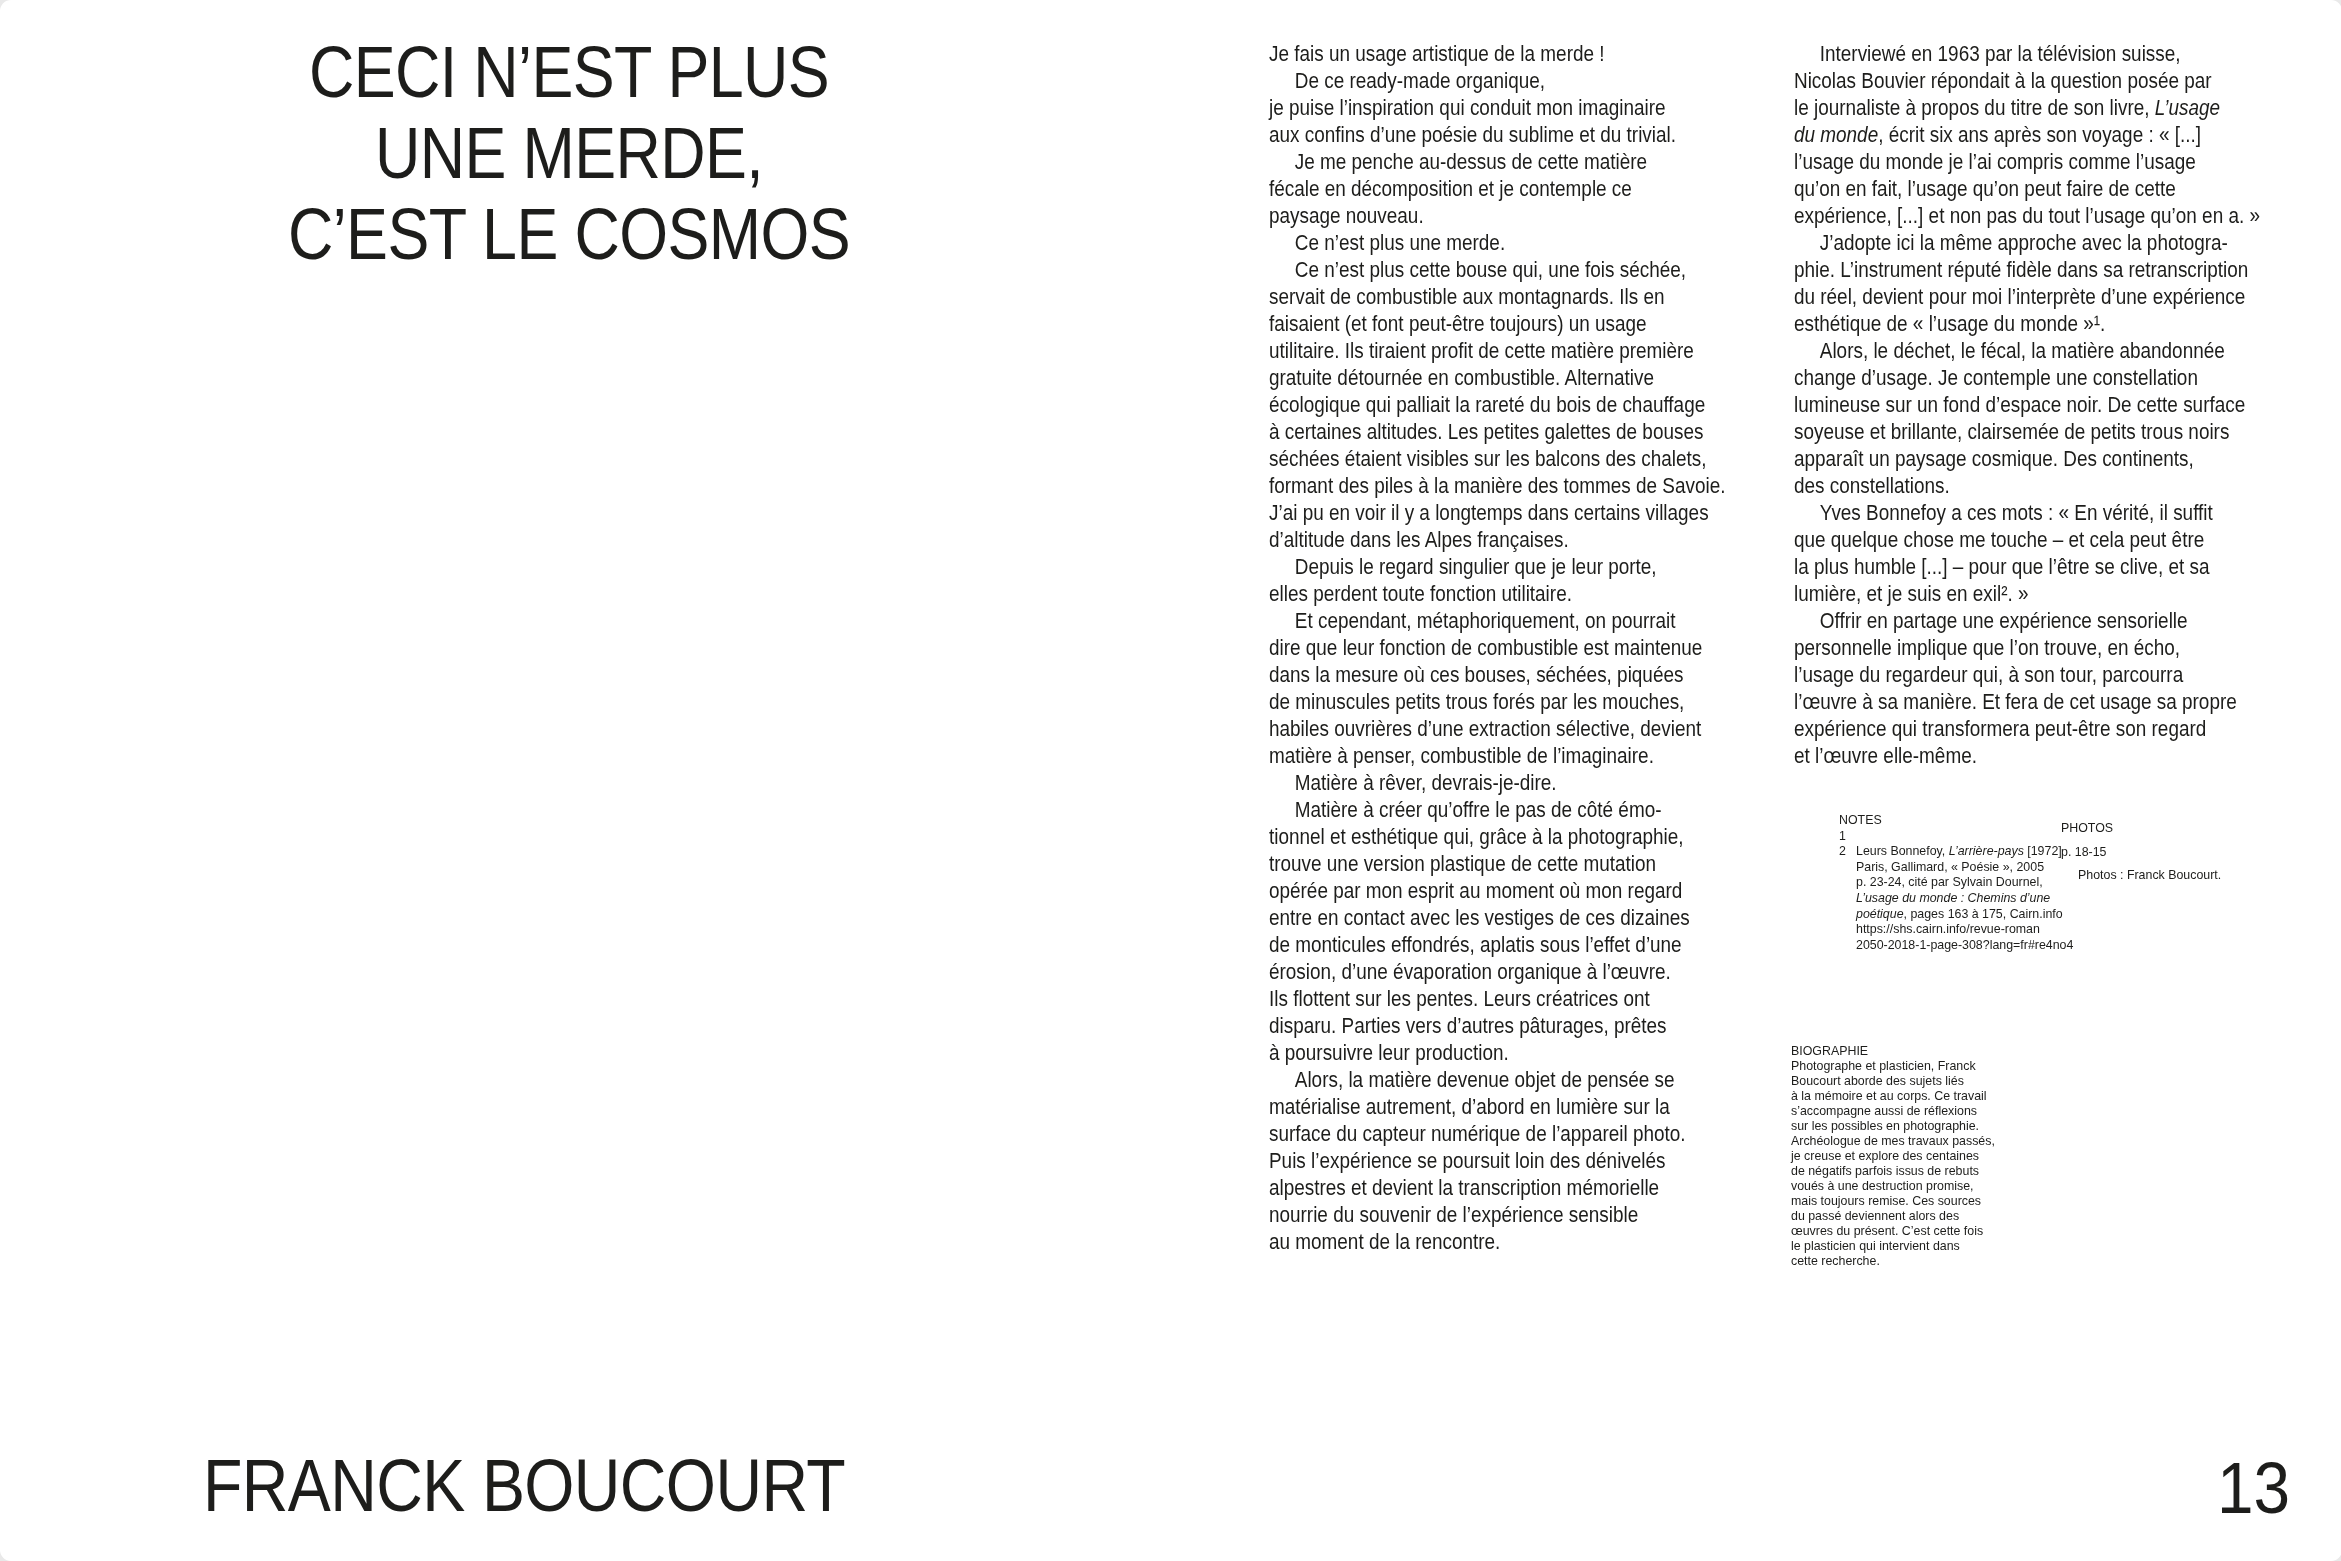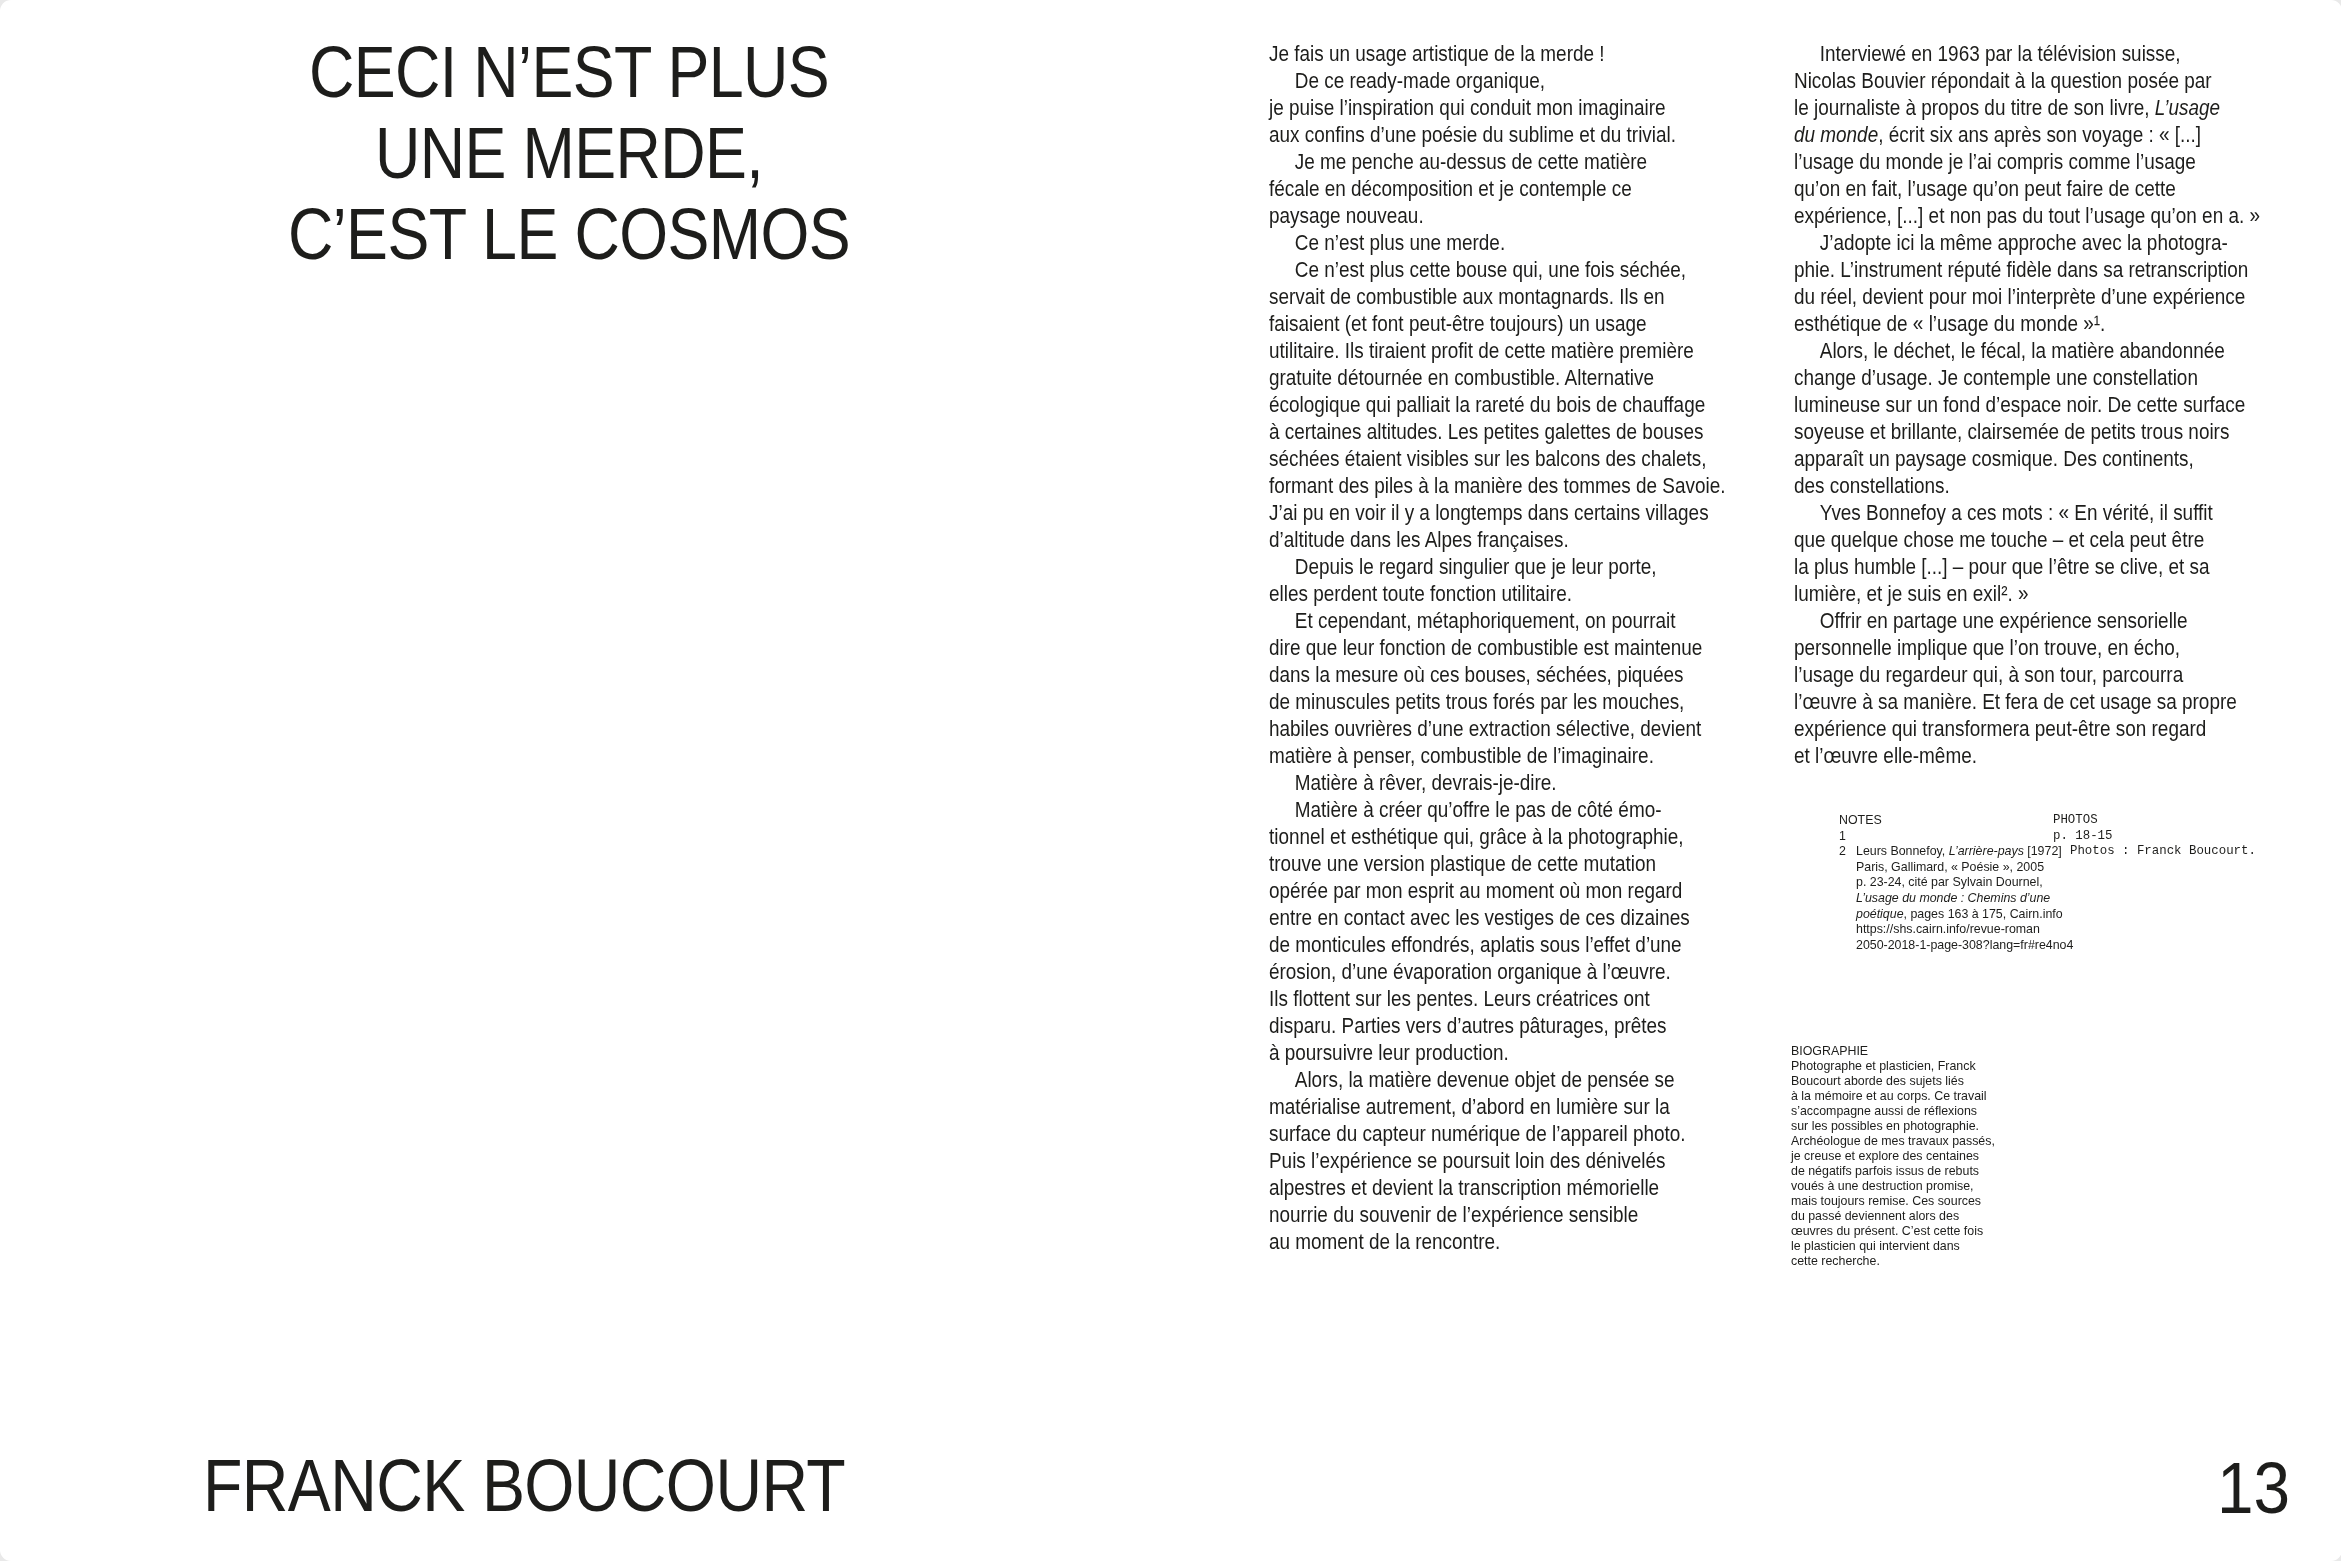--- a/index.html
+++ b/index.html
@@ -32,21 +32,21 @@
   .col p.ind{text-indent:30px;}
   .it{font-style:italic;}
   
   .small{font-size:12.4px;line-height:15.6px;}
   .notes{position:absolute;left:1839px;top:813px;width:280px;}
   .small-heading{margin:0;}
   .note{display:flex;align-items:flex-start;}
   .note-num{flex:none;width:17px;}
   .note-body{white-space:pre-line;}
   .photos{position:absolute;left:2053px;top:813px;width:260px;}
-  .photos .line{margin:0;font-family:Liberation Mono, monospace;}
+  .photos .line{margin:8px;}
   .photos .credit{padding-left:17px;}
   .bio{position:absolute;left:1791px;top:1044px;width:280px;line-height:15px;}
   .bio-body{white-space:pre-line;}
   
   .footer-name{
     position:absolute;left:203px;top:1448px;
     font-size:75px;line-height:1;letter-spacing:-0.7px;
     transform:scaleX(0.86);transform-origin:0 0;
     white-space:nowrap;
   }

